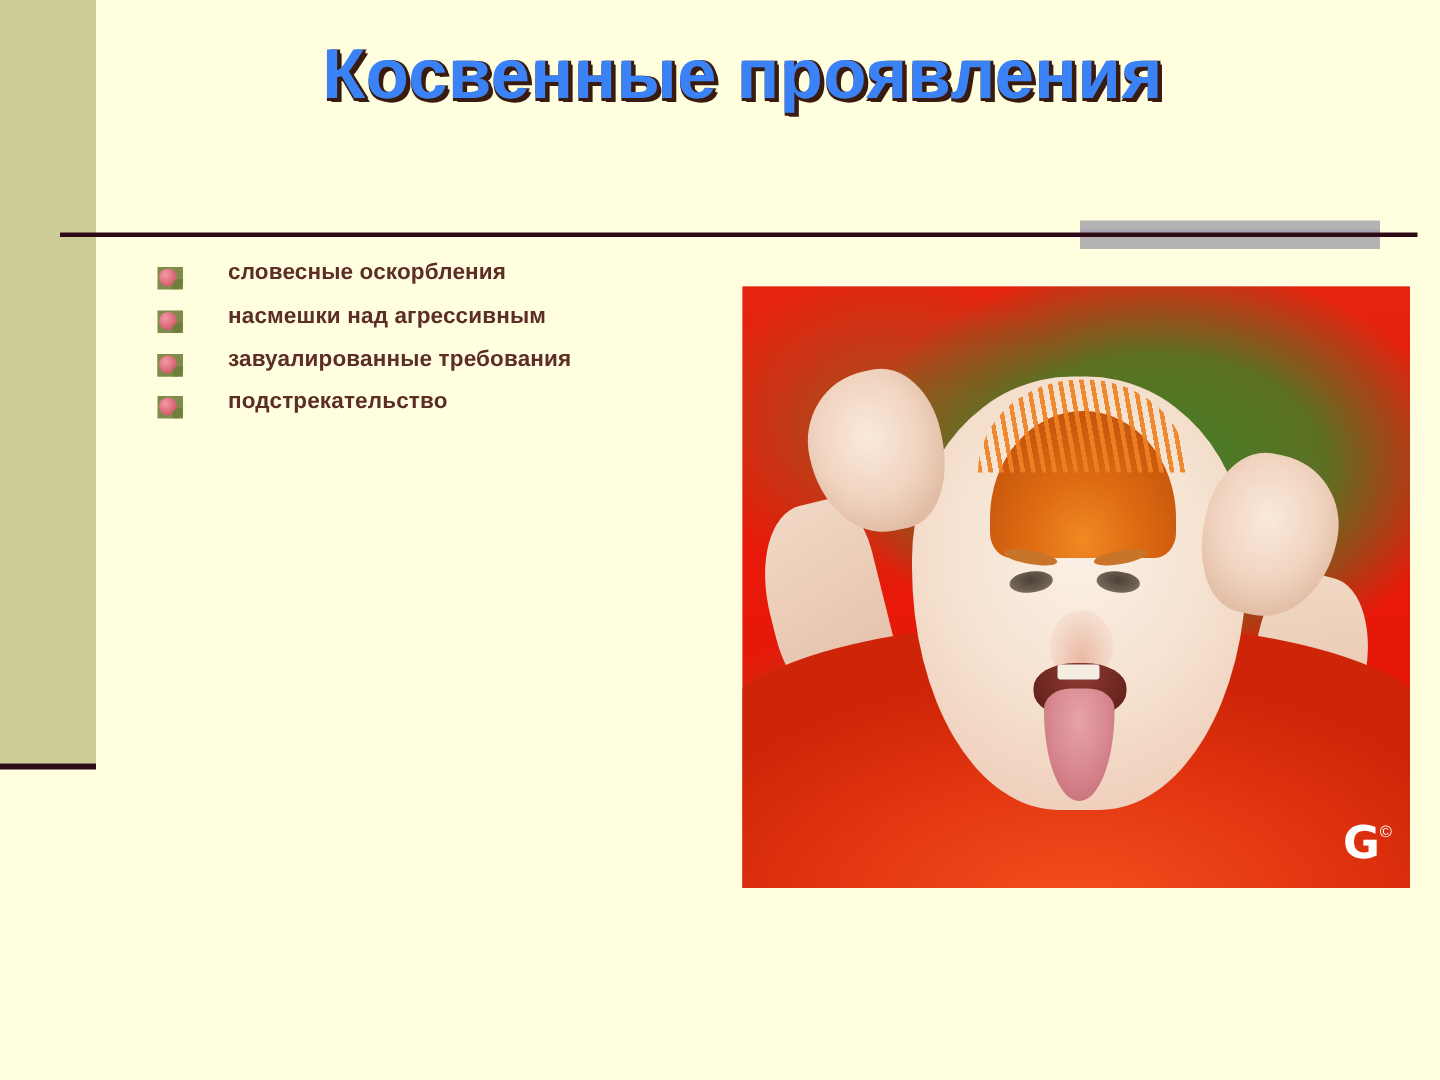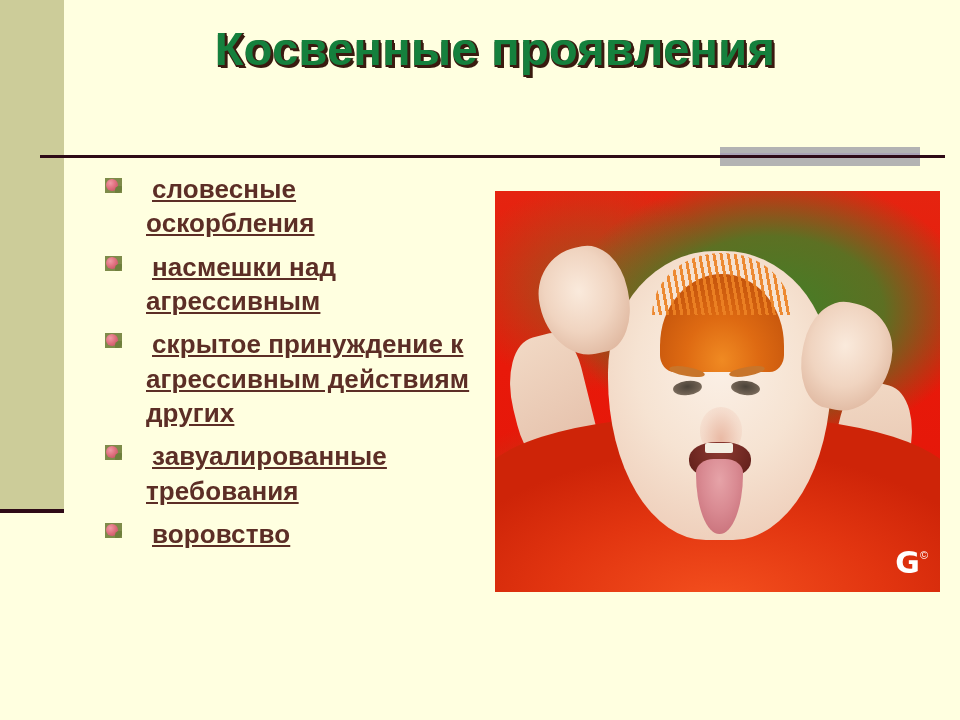--- a/index.html
+++ b/index.html
@@ -49,21 +49,21 @@
     position: absolute;
     left: 90px;
     top: 22px;
     width: 810px;
     text-align: center;
   }
   .title-line {
     font-size: 47px;
     font-weight: bold;
     line-height: 1.14;
-    color: #15803d;
+    color: #3b82f6;
     letter-spacing: 0.3px;
     text-shadow:
        2px 2px 0 #3A1B10,
        2px 0   0 #3A1B10,
        0   2px 0 #3A1B10,
        3px 3px 0 #3A1B10;
     white-space: nowrap;
   }
 
   
@@ -98,26 +98,25 @@
   .bullet-list {
     position: absolute;
     left: 100px;
     top: 172px;
     width: 370px;
   }
   .bullet-item {
     position: relative;
     padding-left: 46px;
     margin-bottom: 9px;
-    font-size: 26px;
+    font-size: 15px;
     font-weight: bold;
     line-height: 1.32;
     color: #5C2E26;
     letter-spacing: 0.1px;
-    text-decoration: underline;
   }
   .bullet-item .bullet-text {
     display: block;
     text-indent: 6px;
   }
 
   
   .bullet-marker {
     position: absolute;
     left: 5px;
@@ -369,36 +368,32 @@
       <span class="bullet-text">словесные оскорбления</span>
     </div>
 
     <div class="bullet-item">
       <span class="bullet-marker"></span>
       <span class="bullet-text">насмешки над агрессивным</span>
     </div>
 
     <div class="bullet-item">
       <span class="bullet-marker"></span>
-      <span class="bullet-text">скрытое принуждение к агрессивным действиям других</span>
     </div>
 
     <div class="bullet-item">
       <span class="bullet-marker"></span>
       <span class="bullet-text">завуалированные требования</span>
     </div>
 
     <div class="bullet-item">
       <span class="bullet-marker"></span>
-    </div>
-
-    <div class="bullet-item">
-      <span class="bullet-marker"></span>
-      <span class="bullet-text">воровство</span>
-    </div>
+      <span class="bullet-text">подстрекательство</span>
+    </div>
+
 
 
   </div>
 
   <div class="photo-frame">
     <div class="photo-stage">
 
       <div class="arm left"></div>
       <div class="arm right"></div>
 

